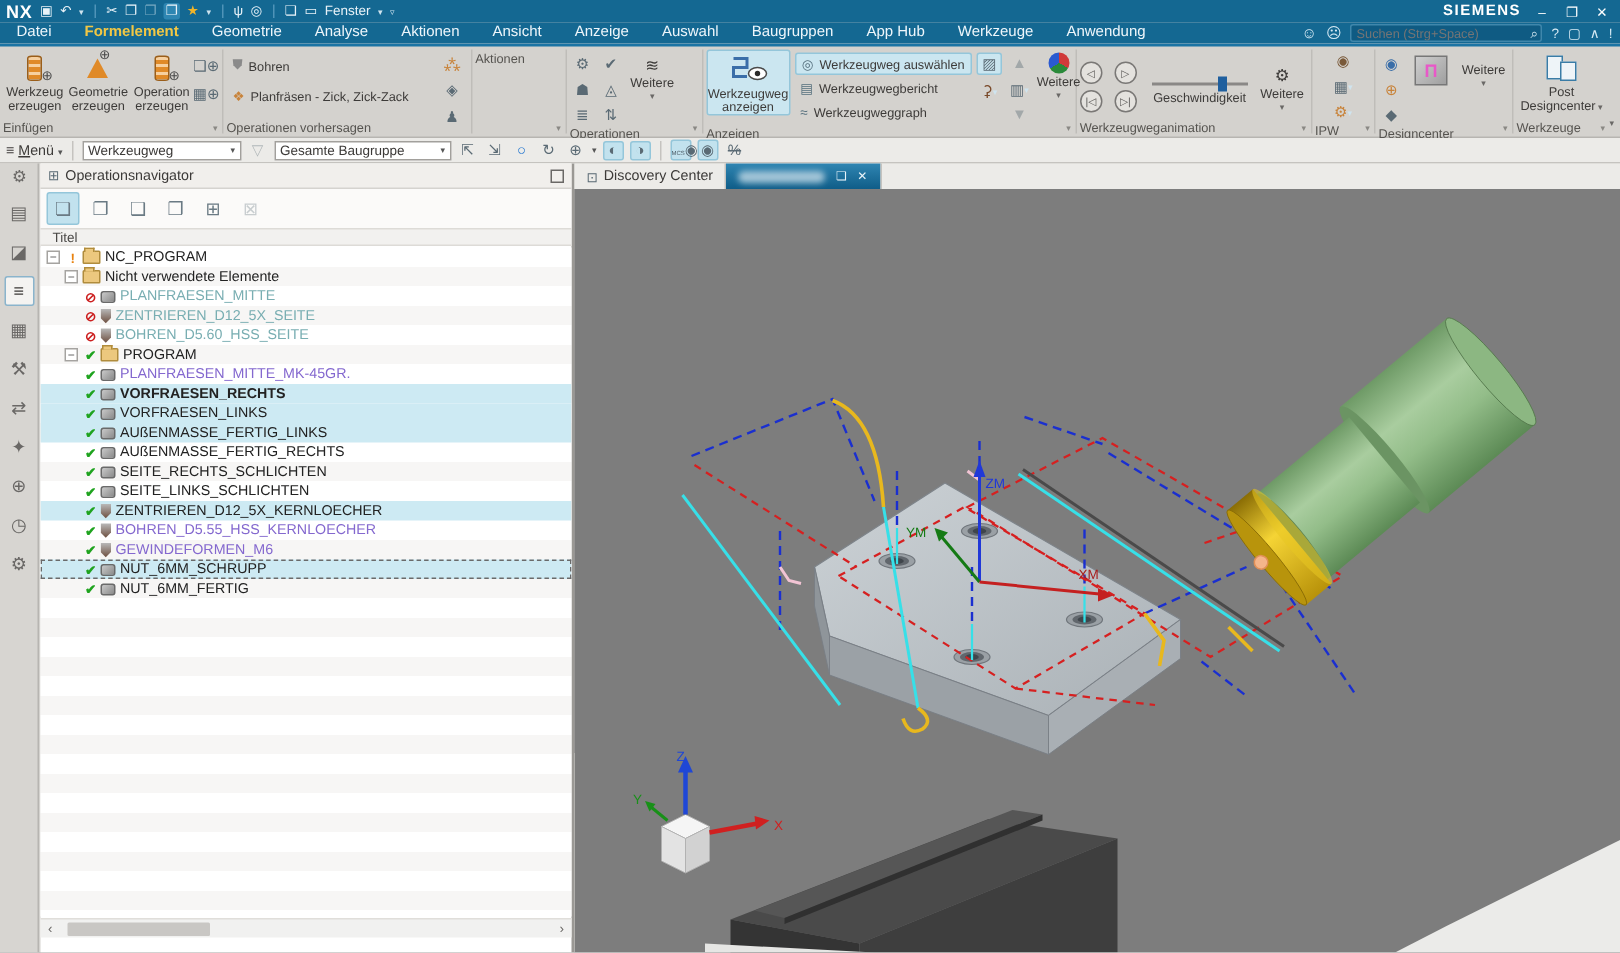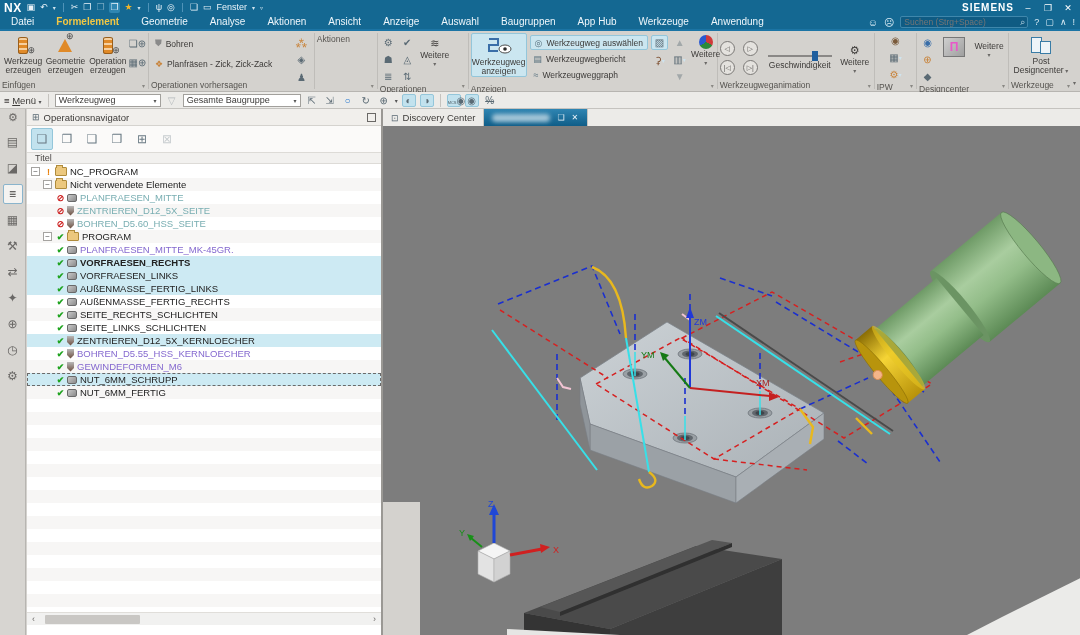--- a/index.html
+++ b/index.html
@@ -123,21 +123,21 @@
 
   
   .gtabs { position:absolute; left:383px; top:109px; width:697px; height:17px; background:#ecebe8; display:flex; align-items:flex-end; }
   .gtab { height:17px; display:flex; align-items:center; gap:4px; font-size:9.5px; padding:0 8px; color:#3c3a38; border-right:1px solid #c5c3bf; }
   .gtab .gt-ic { font-size:9px; color:#5a6a74; }
   .gtab.active { background:linear-gradient(#2f85b2,#0f5d88); color:#fff; min-width:104px; }
   .blurblob { width:58px; height:8px; background:#cfe2ec; opacity:.75; border-radius:4px; filter:blur(2px); }
   .gt-btn { color:#eaf4fa; font-size:8px; margin-left:3px; }
 
   
-  .viewport { position:absolute; left:383px; top:126px; width:697px; height:376px; background:#7d7d7d;padding-left:37px; }
+  .viewport { position:absolute; left:383px; top:126px; width:697px; height:376px; background:#7d7d7d; }
   svg text { font-family:"Liberation Sans",sans-serif; }
 </style>
 </head>
 <body>
 
 <div id="app">
 
   <div class="titlebar">
     <div class="tb-left">
       <span class="nx-logo">NX</span>

